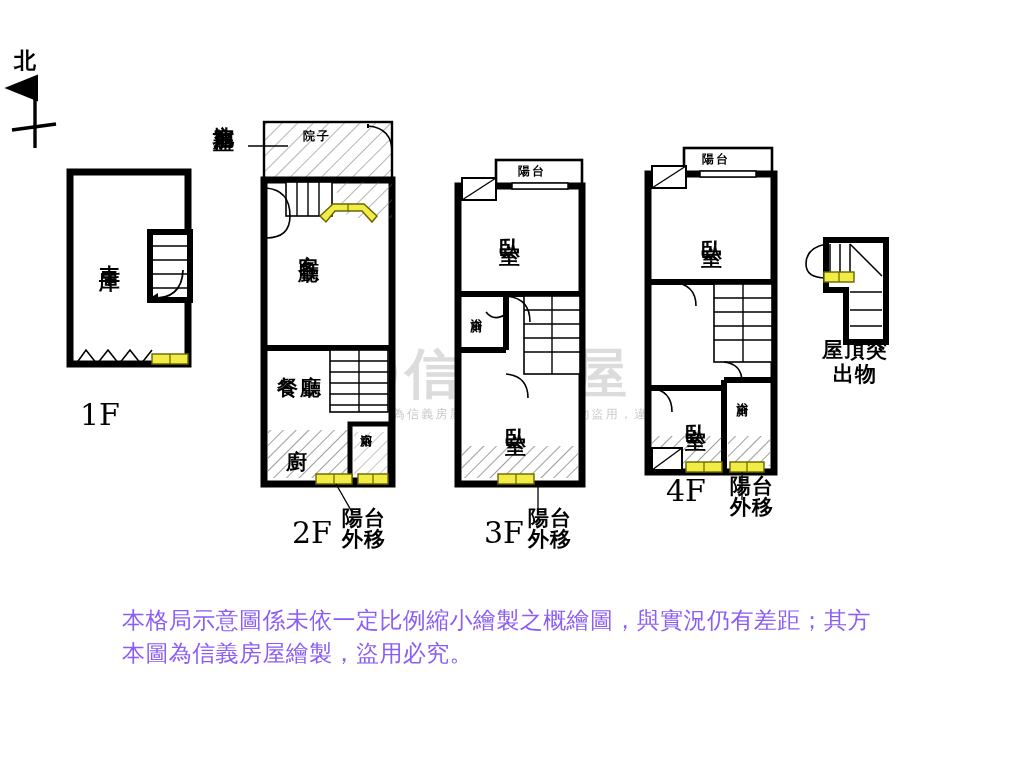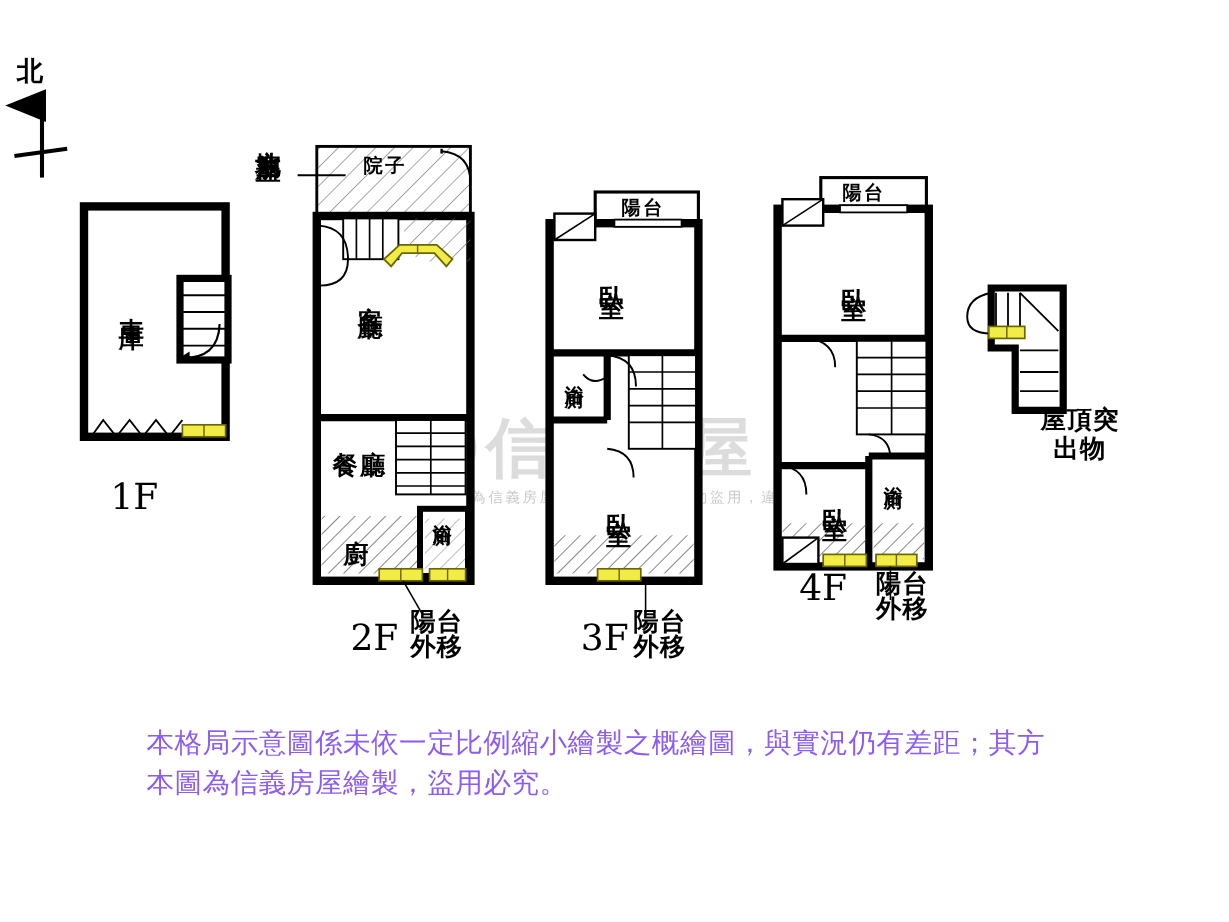--- a/index.html
+++ b/index.html
@@ -6,21 +6,21 @@
   body{
     width:1024px;height:768px;background:#ffffff;
     font-family:"DejaVu Serif","Liberation Serif",serif;
     position:relative;overflow:hidden;
   }
   #stage{position:absolute;left:0;top:0;width:1024px;height:768px;}
   .lbl{position:absolute;color:#000;white-space:pre;line-height:1.02;}
   .vert{writing-mode:vertical-rl;text-orientation:upright;}
   .floorcap{font-size:30px;font-family:"DejaVu Serif","Liberation Serif",serif;}
   .roomtxt{font-size:21px;font-weight:bold;font-family:"DejaVu Sans","Liberation Sans",sans-serif;margin-top:16px;}
-  .smalltxt{font-size:16px;font-weight:bold;font-family:"DejaVu Sans","Liberation Sans",sans-serif;}
+  .smalltxt{font-size:12px;font-weight:bold;font-family:"DejaVu Sans","Liberation Sans",sans-serif;}
   .annot{font-size:21px;font-weight:bold;font-family:"DejaVu Sans","Liberation Sans",sans-serif;}
   .northtxt{font-size:22px;font-weight:bold;font-family:"DejaVu Sans","Liberation Sans",sans-serif;}
   #disclaimer{
     position:absolute;left:122px;top:604px;width:880px;
     font-size:23px;line-height:1.42;color:#8b5cf6;
     font-family:"DejaVu Serif","Liberation Serif",serif;
     letter-spacing:0.4px;
   }
   #wm{
     position:absolute;left:335px;top:338px;width:370px;height:70px;
@@ -246,21 +246,21 @@
     </g>
 
     <line x1="248" y1="146" x2="288" y2="146" stroke="#000" stroke-width="1.6"></line>
   </svg>
 
   <div class="lbl northtxt" style="left:14px;top:50px;">北</div>
 
   <div class="lbl annot vert" style="left:212px;top:108px;letter-spacing:2px;">空地加蓋</div>
 
   <div class="lbl roomtxt vert" style="left:98px;top:232px;letter-spacing:4px;">車庫</div>
-  <div class="lbl floorcap" style="left:92px;top:400px;">1F</div>
+  <div class="lbl floorcap" style="left:80px;top:400px;">1F</div>
 
   <div class="lbl smalltxt" style="left:303px;top:130px;letter-spacing:2px;">院子</div>
   <div class="lbl roomtxt vert" style="left:297px;top:222px;letter-spacing:5px;">客廳</div>
   <div class="lbl roomtxt" style="left:277px;top:362px;letter-spacing:2px;">餐廳</div>
   <div class="lbl roomtxt" style="left:286px;top:436px;">廚</div>
   <div class="lbl smalltxt vert" style="left:360px;top:424px;">浴廁</div>
   <div class="lbl floorcap" style="left:292px;top:518px;">2F</div>
   <div class="lbl annot" style="left:342px;top:508px;letter-spacing:1px;">陽台
 外移</div>
 
@@ -273,21 +273,21 @@
 外移</div>
 
   <div class="lbl smalltxt" style="left:702px;top:153px;letter-spacing:2px;">陽台</div>
   <div class="lbl roomtxt vert" style="left:700px;top:208px;letter-spacing:5px;">臥室</div>
   <div class="lbl roomtxt vert" style="left:684px;top:392px;letter-spacing:4px;">臥室</div>
   <div class="lbl smalltxt vert" style="left:736px;top:392px;letter-spacing:2px;">浴廁</div>
   <div class="lbl floorcap" style="left:666px;top:476px;">4F</div>
   <div class="lbl annot" style="left:730px;top:476px;letter-spacing:1px;">陽台
 外移</div>
 
-  <div class="lbl annot" style="left:867px;top:338px;line-height:1.15;text-align:center;letter-spacing:1px;">屋頂突
+  <div class="lbl annot" style="left:822px;top:338px;line-height:1.15;text-align:center;letter-spacing:1px;">屋頂突
 出物</div>
 
   <div id="disclaimer">
     <div>本格局示意圖係未依一定比例縮小繪製之概繪圖，與實況仍有差距；其方</div>
     <div>本圖為信義房屋繪製，盜用必究。</div>
   </div>
 
 </div>
 
 </body></html>

